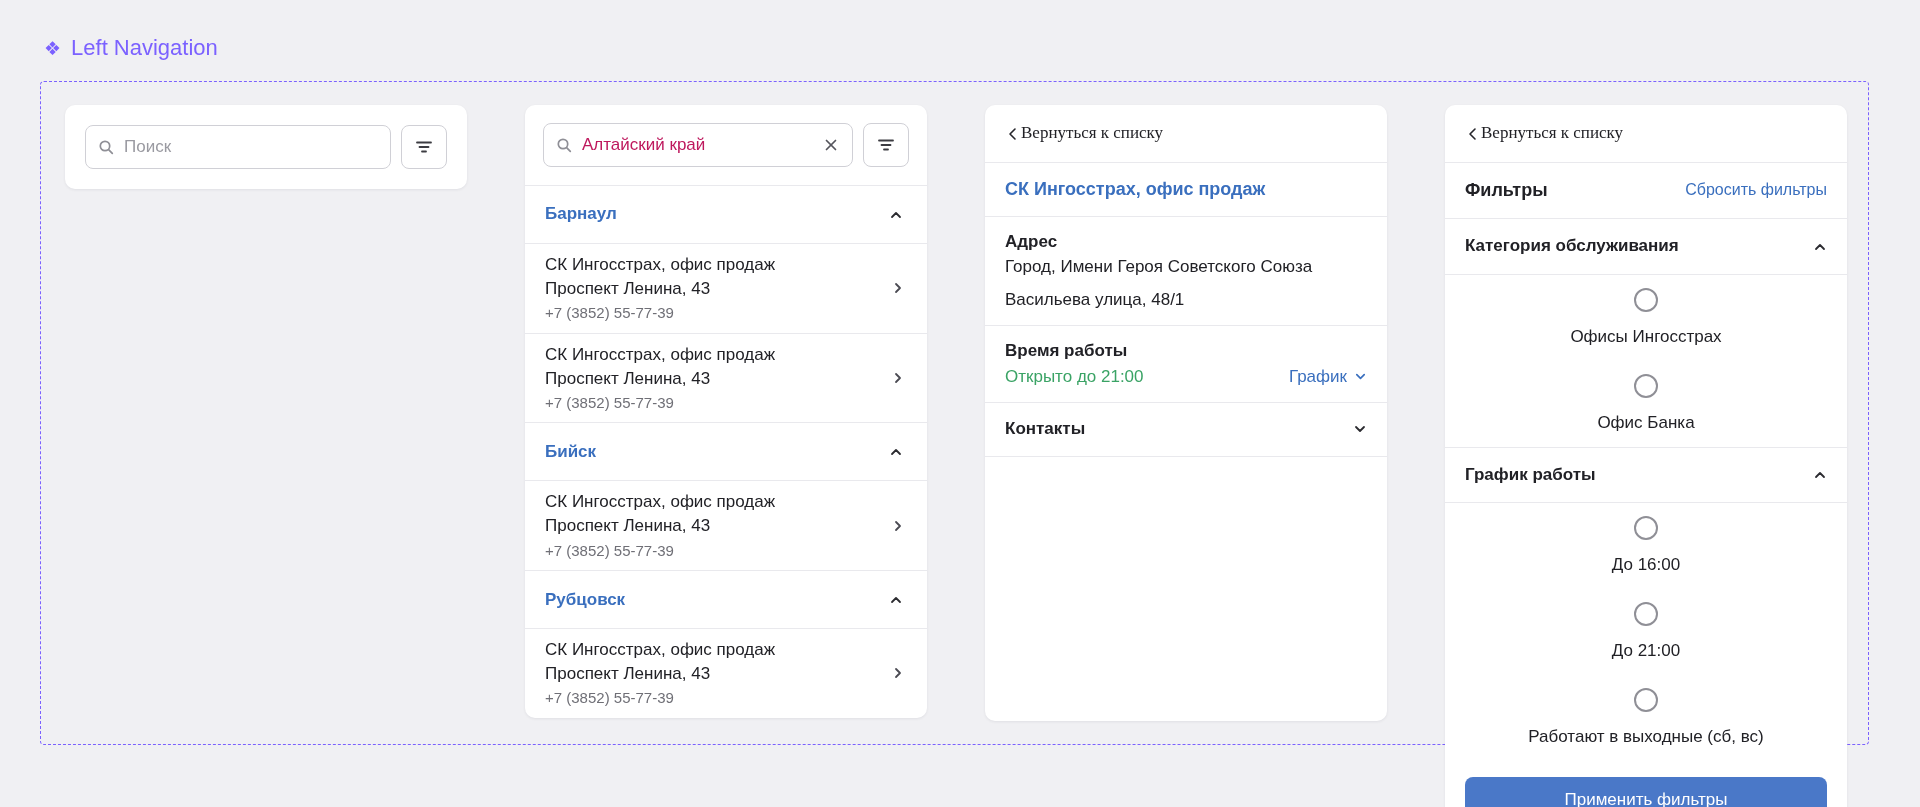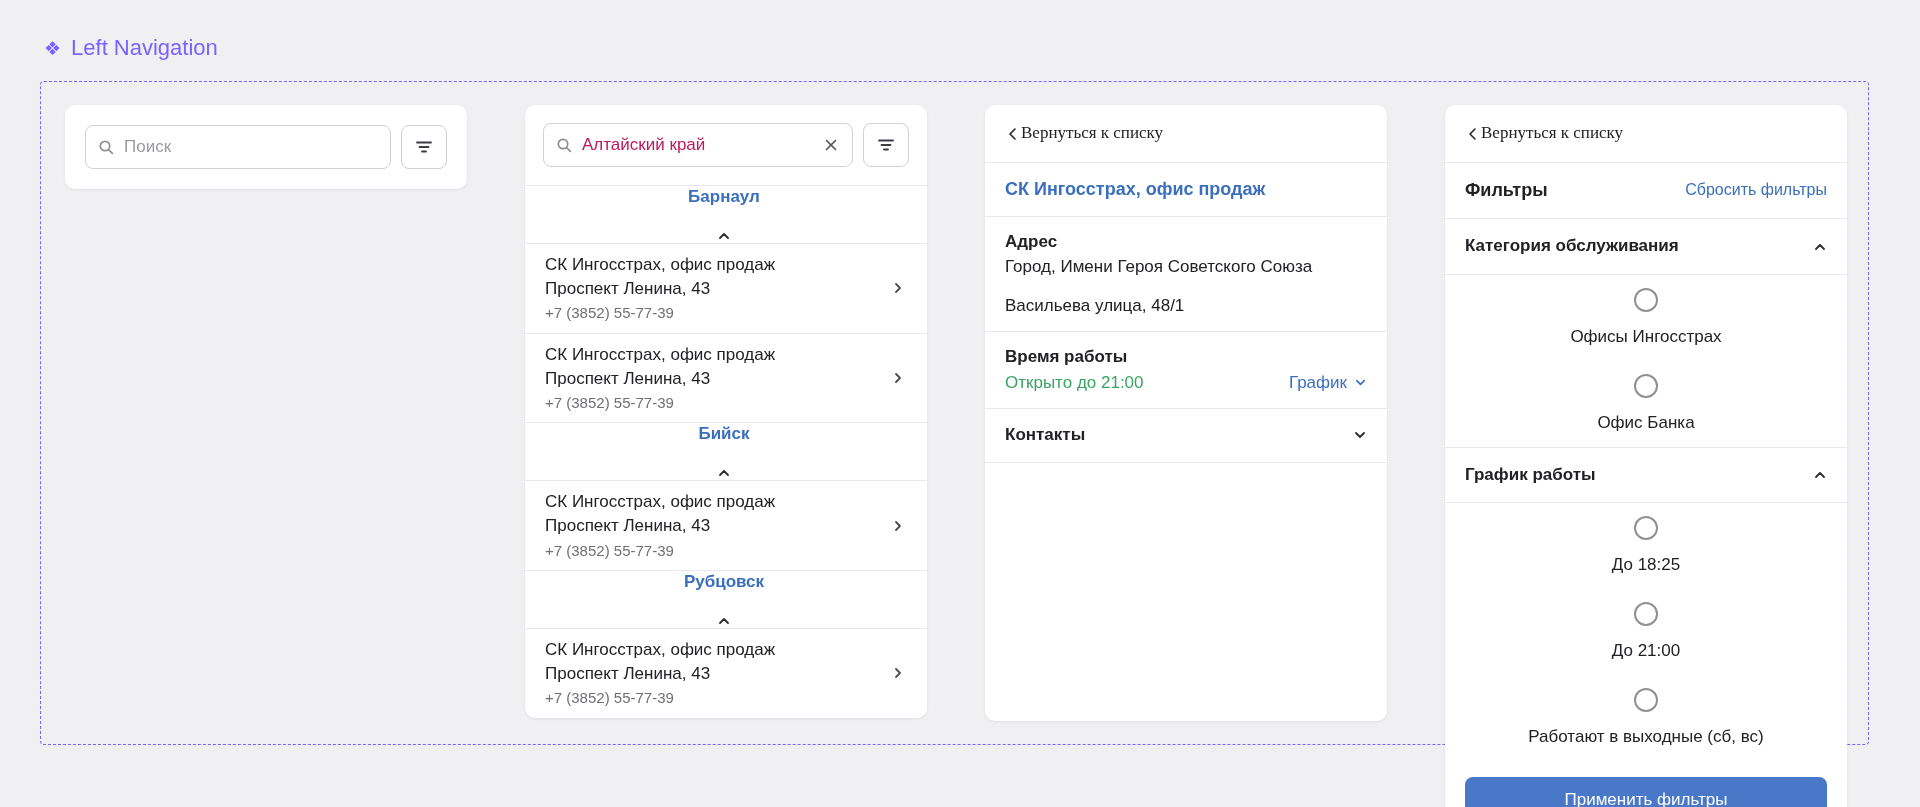--- a/index.html
+++ b/index.html
@@ -47,21 +47,21 @@
     width: 46px; height: 44px; flex-shrink: 0;
     border: 1px solid #d0d0d6; border-radius: 8px; background: #fff;
     display: flex; align-items: center; justify-content: center; cursor: pointer;
   }
   .clear-btn { background: none; border: none; display: flex; align-items: center; cursor: pointer; padding: 2px; }
   
   .city-header {
     height: 58px; padding: 0 24px 0 20px;
     display: flex; justify-content: space-between; align-items: center;
     border-bottom: 1px solid #e9e9ed;
-    color: #3a6fbe; font-weight: bold; font-size: 17px; cursor: pointer; flex-direction: column;
+    color: #3a6fbe; font-weight: bold; font-size: 17px; cursor: pointer;
   }
   .list-item {
     position: relative; padding: 10px 46px 10px 20px;
     border-bottom: 1px solid #e9e9ed; cursor: pointer;
   }
   .panel > .list-item:last-child { border-bottom: none; }
   .item-title { font-size: 17px; font-weight: 500; }
   .item-address { font-size: 17px; margin-top: 2px; }
   .item-phone { font-size: 15px; color: #6f6f76; margin-top: 3px; }
   .item-chevron { position: absolute; right: 22px; top: 50%; transform: translateY(-50%); display: flex; }
@@ -229,21 +229,21 @@
     <div class="back-row">
       <svg width="16" height="16" viewBox="0 0 16 16">
         <polyline points="10,3 5,8 10,13" fill="none" stroke="#26262b" stroke-width="1.6" stroke-linecap="round" stroke-linejoin="round"></polyline>
       </svg>
       <span>Вернуться к списку</span>
     </div>
     <div class="detail-title-row">СК Ингосстрах, офис продаж</div>
     <div class="detail-block">
       <div class="block-label">Адрес</div>
       <div class="address-line">Город, Имени Героя Советского Союза</div>
-      <div class="address-line" style="margin-top:16px;">Васильева улица, 48/1</div>
+      <div class="address-line" style="margin-top:10px;">Васильева улица, 48/1</div>
     </div>
     <div class="detail-block">
       <div class="block-label">Время работы</div>
       <div class="hours-row">
         <span class="hours-status">Открыто до 21:00</span>
         <span class="schedule-link">
           <span>График</span>
           <svg width="13" height="13" viewBox="0 0 14 14">
             <polyline points="3,5 7,9 11,5" fill="none" stroke="#3a6fbe" stroke-width="1.8" stroke-linecap="round" stroke-linejoin="round"></polyline>
           </svg>
@@ -286,21 +286,21 @@
     </div>
 
     <div class="group-header bt">
       <span>График работы</span>
       <svg width="14" height="14" viewBox="0 0 14 14">
         <polyline points="3,9 7,5 11,9" fill="none" stroke="#2b2b30" stroke-width="1.8" stroke-linecap="round" stroke-linejoin="round"></polyline>
       </svg>
     </div>
     <div class="radio-row">
       <span class="radio-circle"></span>
-      <span>До 18:25</span>
+      <span>До 16:00</span>
     </div>
     <div class="radio-row">
       <span class="radio-circle"></span>
       <span>До 21:00</span>
     </div>
     <div class="radio-row">
       <span class="radio-circle"></span>
       <span>Работают в выходные (сб, вс)</span>
     </div>
 

